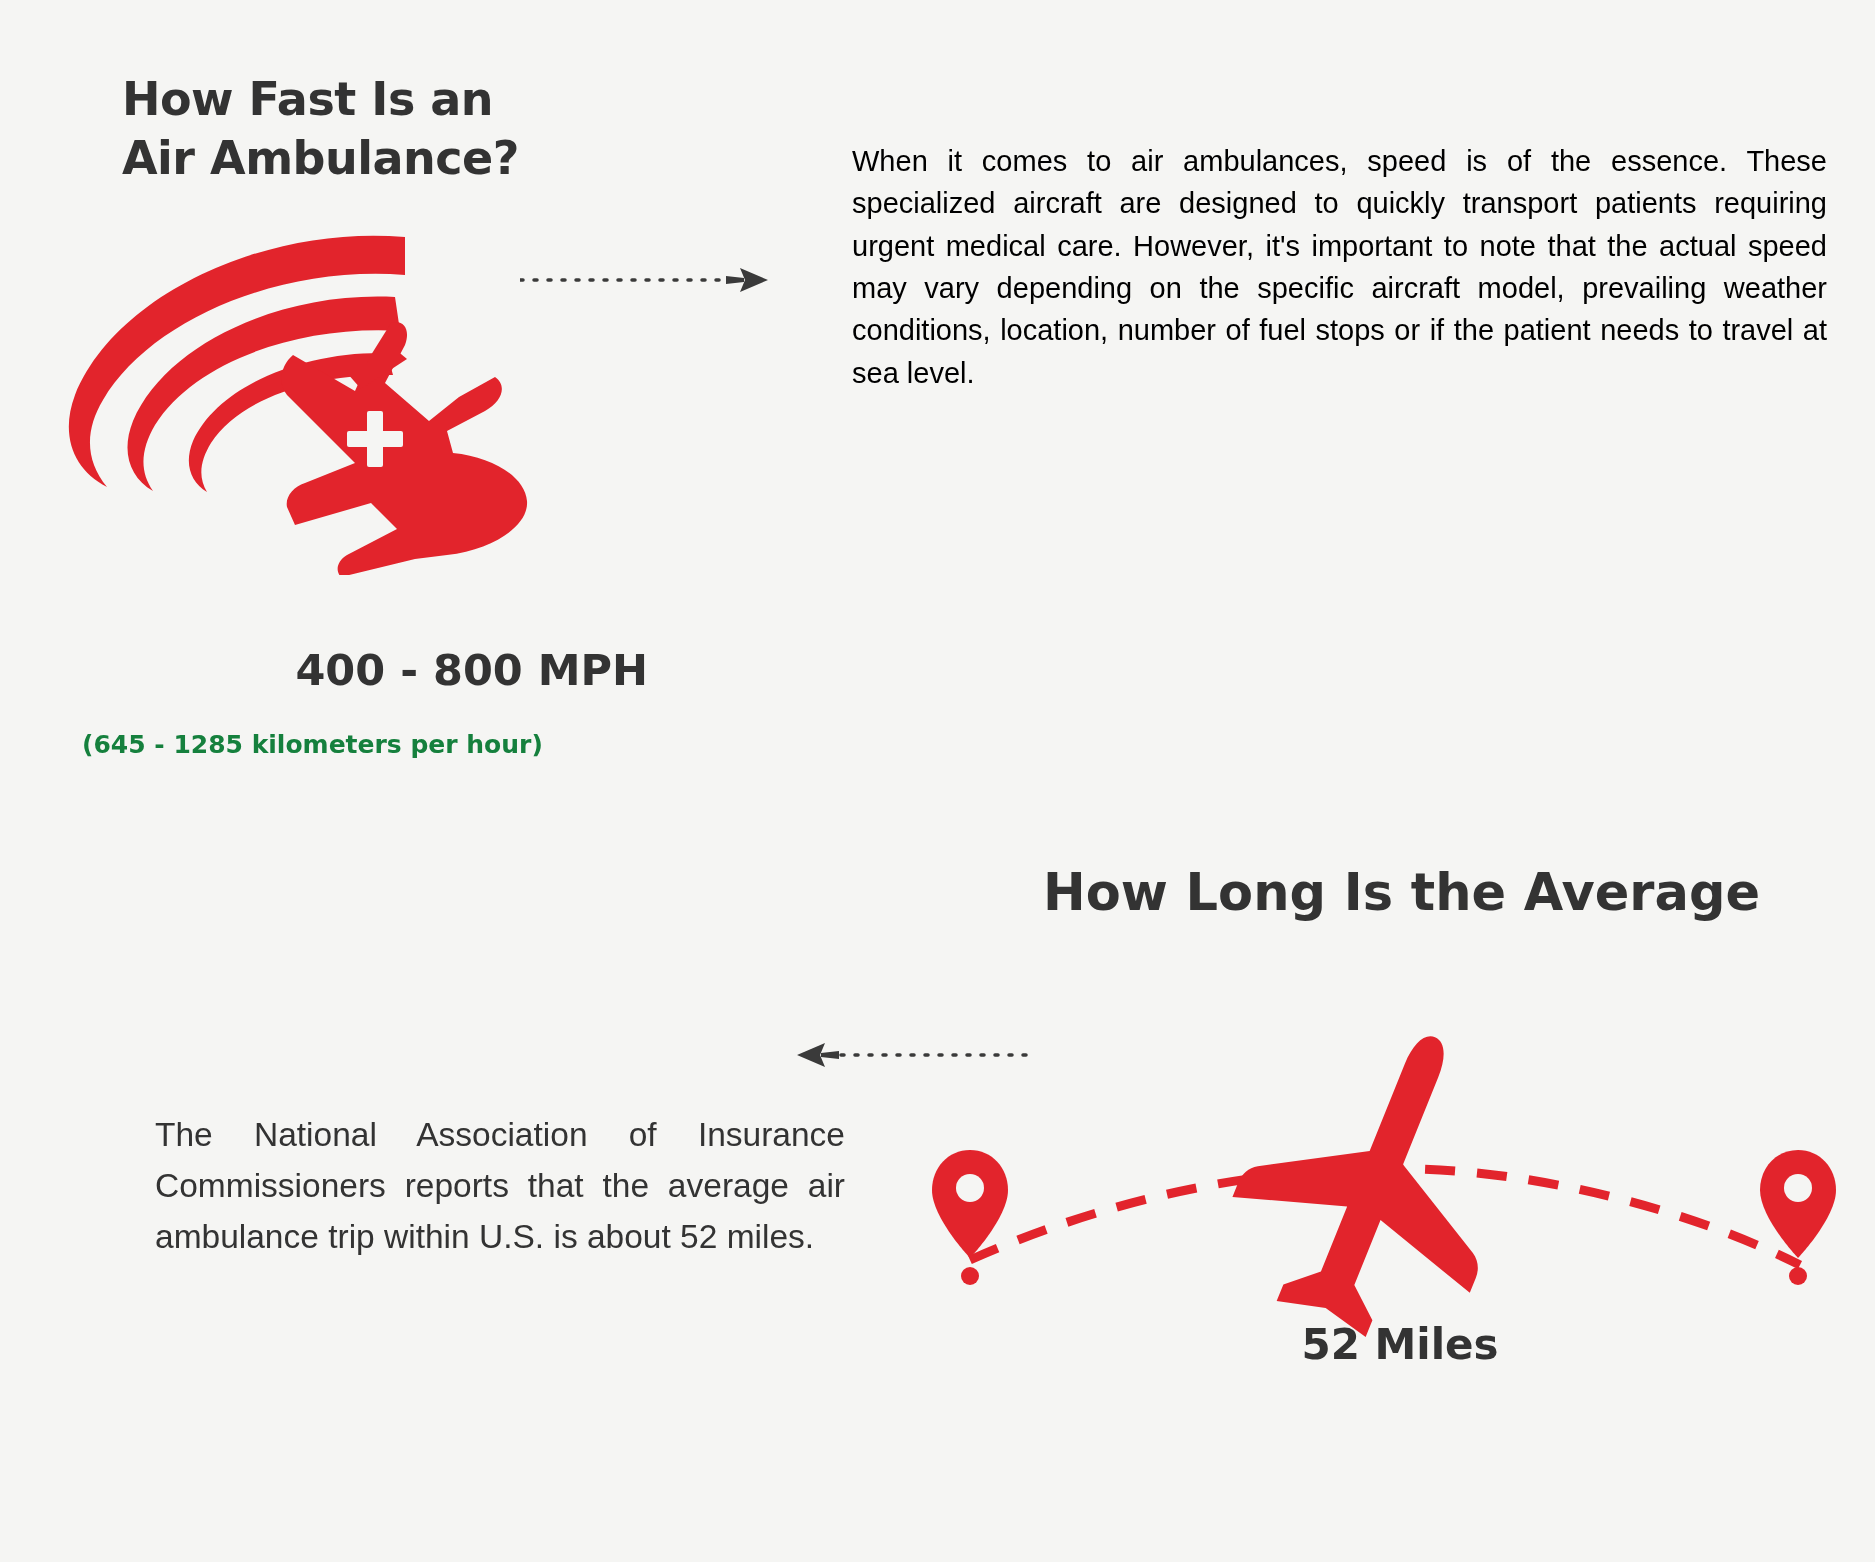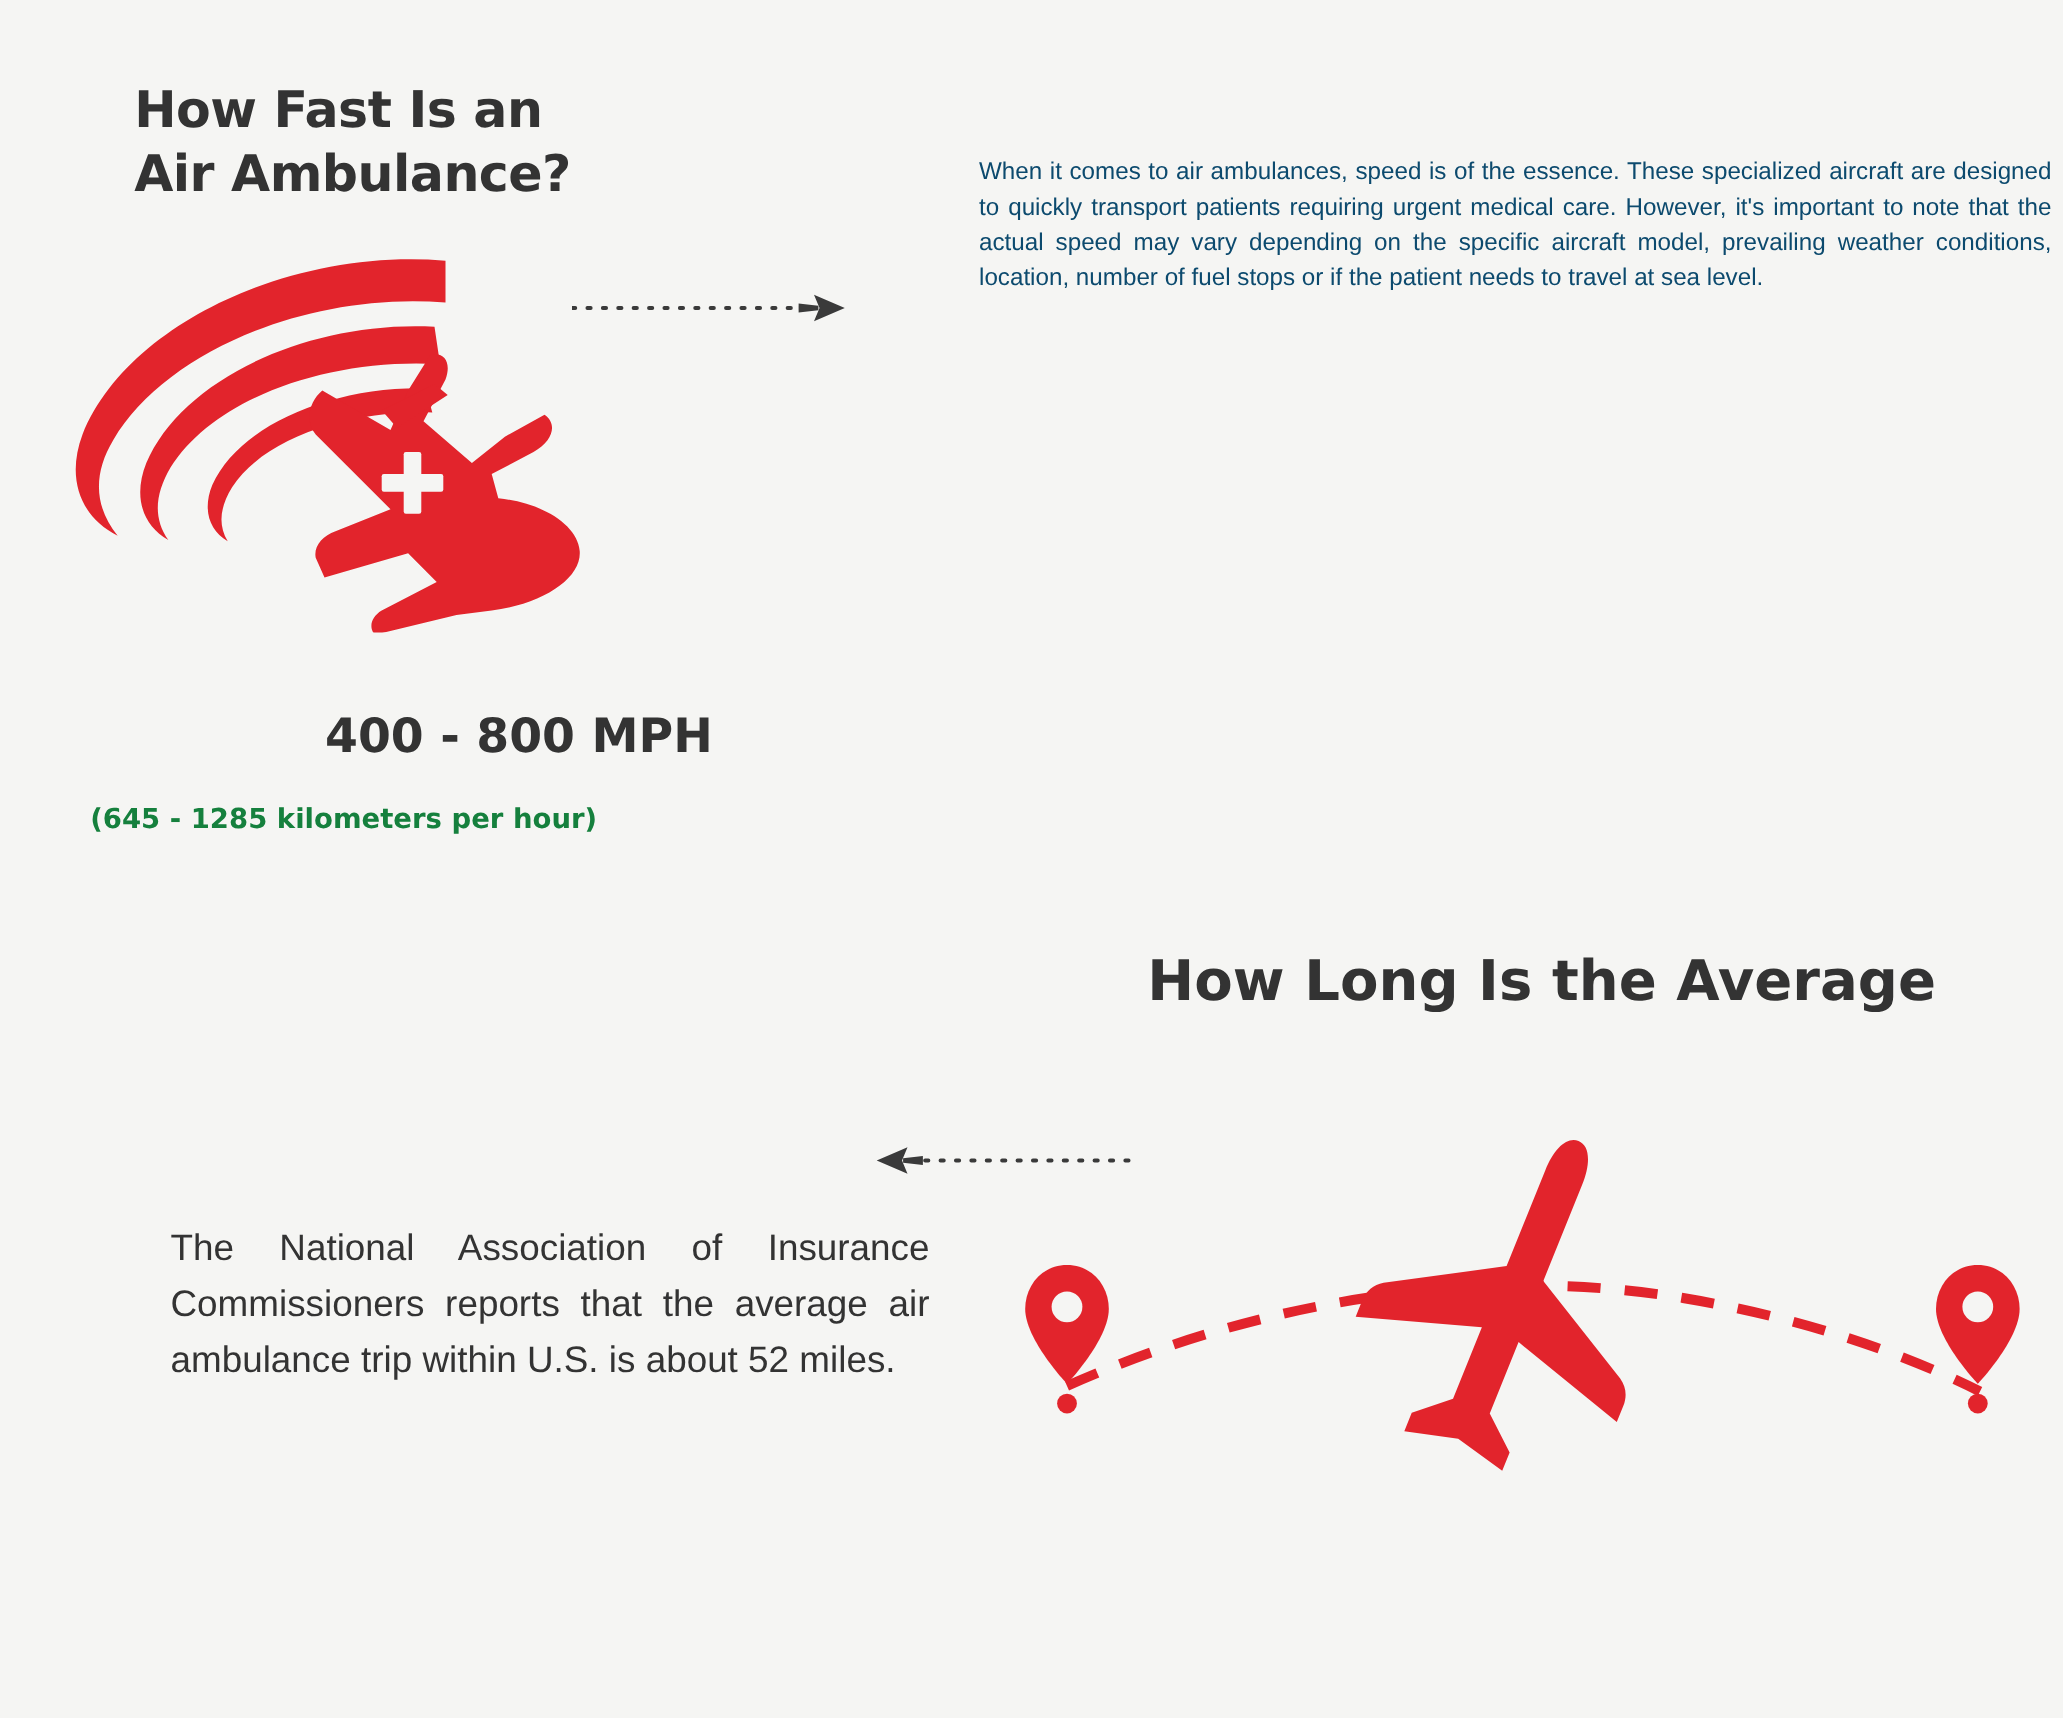--- a/index.html
+++ b/index.html
@@ -72,26 +72,25 @@
     top: 265px;
     width: 260px;
     height: 30px;
   }
 
   .sec1-body {
     position: absolute;
     left: 852px;
     top: 140px;
     width: 975px;
-    font-size: 22px;
+    font-size: 29px;
     line-height: 1.46;
-    color: #0c4a6e;
+    color: #000000;
     text-align: justify;
     text-justify: inter-word;
-    margin-left: 38px;
   }
 
   
   .sec2-title {
     position: absolute;
     left: 950px;
     top: 860px;
     width: 810px;
     text-align: right;
     font-family: "DejaVu Sans", sans-serif;
@@ -219,14 +218,15 @@
         <circle cx="868" cy="158" r="14" fill="#f5f5f3"></circle>
         <circle cx="868" cy="246" r="9"></circle>
       </g>
 
       <g fill="#e2242c" transform="translate(300,-20) rotate(22 160 160)">
         <path d="M152 20 C163 20 170 34 170 56 L170 150 L268 206 C276 211 280 219 280 228 L280 244 L170 210 L170 280 L200 306 L200 324 L152 312 L104 324 L104 306 L134 280 L134 210 L24 244 L24 228 C24 219 28 211 36 206 L134 150 L134 56 C134 34 141 20 152 20 Z"></path>
       </g>
     </svg>
   </div>
 
+  <div class="miles-label">52 Miles</div>
 
 </div>
 
 </body></html>

